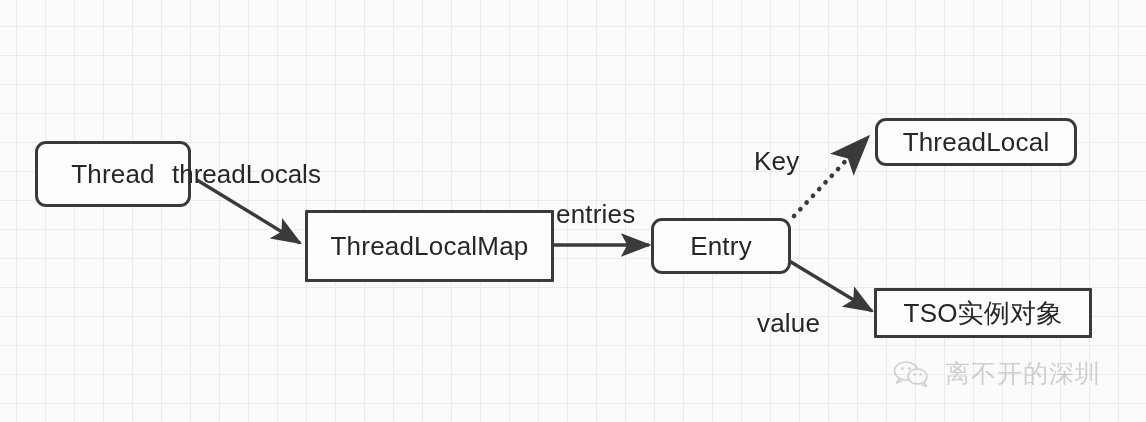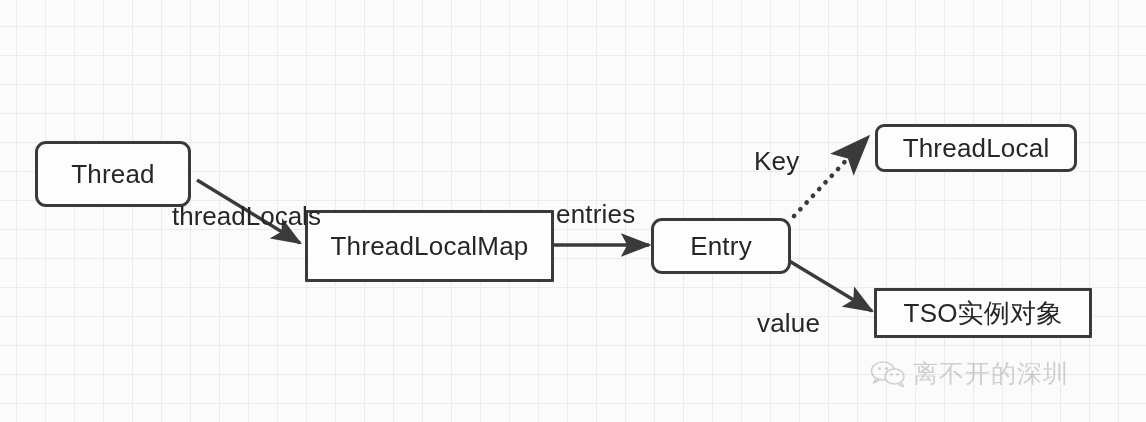--- a/index.html
+++ b/index.html
@@ -53,30 +53,29 @@
     z-index: 4;
     letter-spacing: 0.2px;
   }
   
   .overflow-label {
     position: absolute;
     color: #262626;
     font-size: 26px;
     white-space: nowrap;
     z-index: 4;
-    margin-top: 42px;
   }
 
   #watermark {
     position: absolute;
-    left: 870px;
+    left: 893px;
     top: 357px;
     display: flex;
     align-items: center;
-    gap: 7px;
+    gap: 16px;
     opacity: 0.30;
     z-index: 5;
   }
   #watermark .wm-text {
     font-size: 25px;
     color: #6d6d6d;
     letter-spacing: 1px;
     font-family: "DejaVu Sans", sans-serif;
   }
 </style>
@@ -109,21 +108,21 @@
   </div>
 
   <div class="node rounded" style="left:651px; top:218px; width:140px; height:56px;">
     <span class="node-label">Entry</span>
   </div>
 
   <div class="node sharp" style="left:305px; top:210px; width:249px; height:72px;">
     <span class="node-label">ThreadLocalMap</span>
   </div>
 
-  <div class="node rounded" style="left:875px; top:124px; width:202px; height:48px;border-radius:9px;">
+  <div class="node rounded" style="left:875px; top:118px; width:202px; height:48px;">
     <span class="node-label">ThreadLocal</span>
   </div>
 
   <div class="node sharp" style="left:874px; top:288px; width:218px; height:50px;">
     <span class="node-label">TSO实例对象</span>
   </div>
 
   <div class="overflow-label" style="left:172px; top:159px;">threadLocals</div>
 
   <div class="edge-label" style="left:556px; top:199px;">entries</div>

